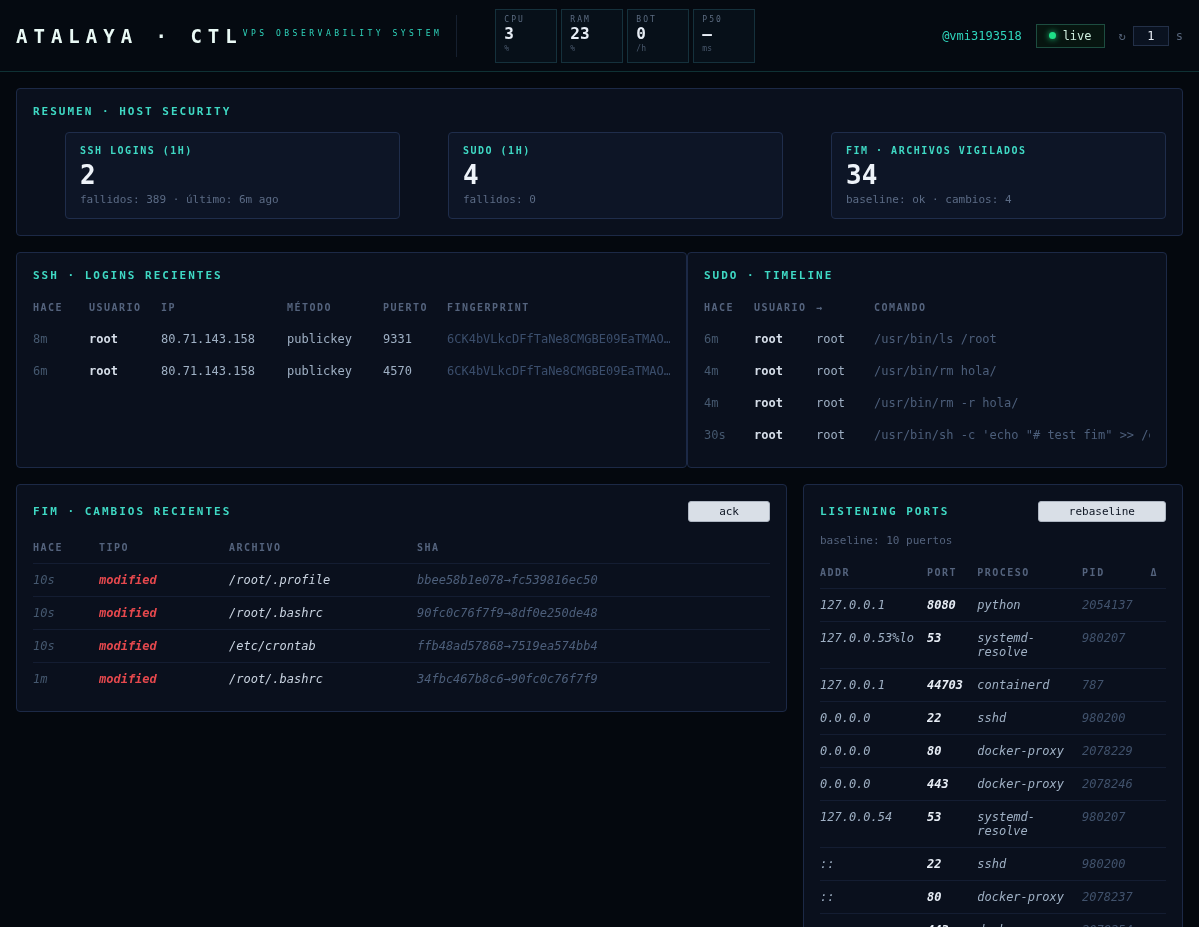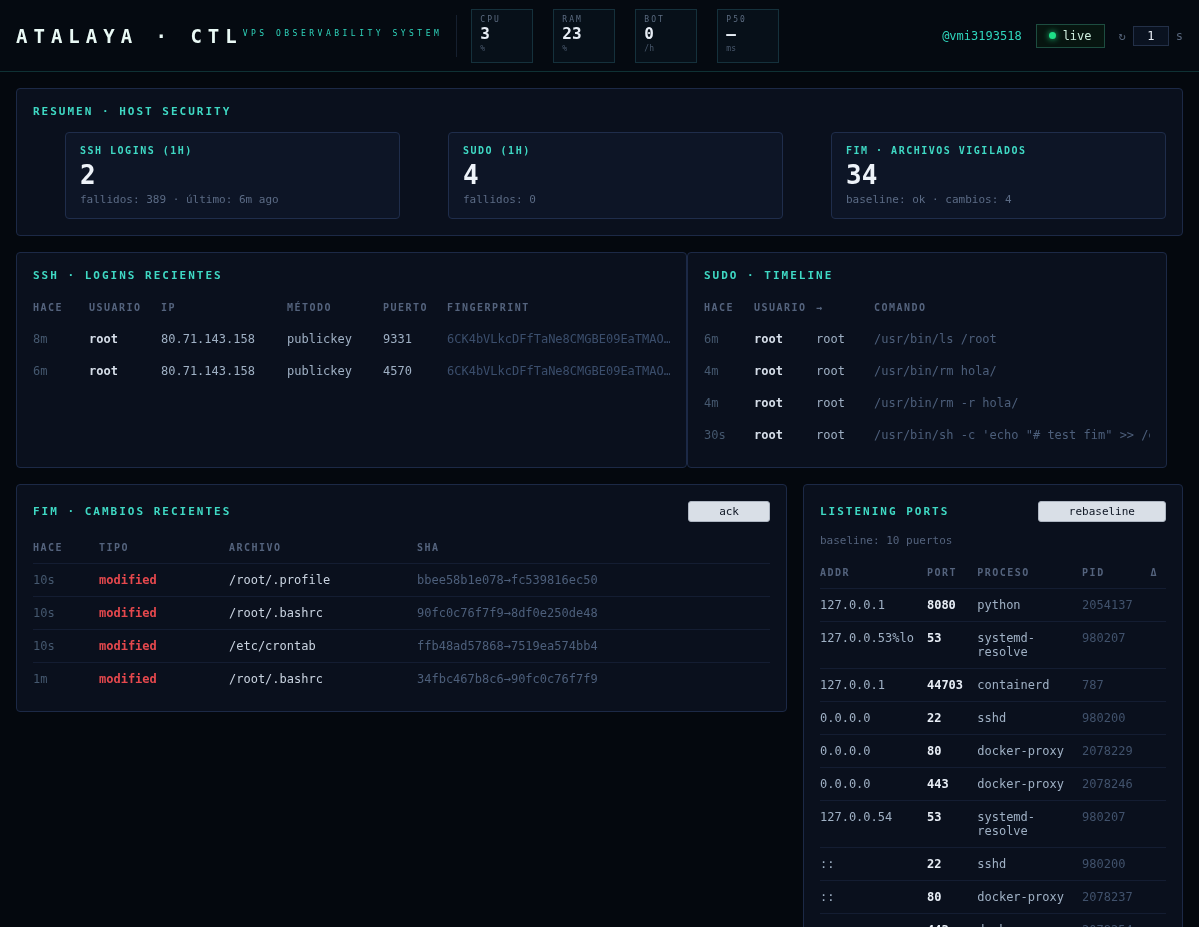--- a/index.html
+++ b/index.html
@@ -6,21 +6,21 @@
   html,body { width:1199px; height:927px; overflow:hidden; background:#04080e;
     font-family:"DejaVu Sans Mono", monospace; color:#c6d0de; }
 
   
   .topbar { height:72px; display:flex; align-items:center; gap:14px;
     padding:0 16px; background:#050a11; border-bottom:1px solid #0f3134; }
   .brand { display:flex; flex-direction:row; justify-content:center; min-width:185px; }
   .brand-title { font-size:19px; font-weight:bold; color:#eafaf6; letter-spacing:6px; white-space:nowrap; }
   .brand-sub { font-size:8px; color:#2fd6bd; letter-spacing:3.5px; margin-top:4px; white-space:nowrap; }
   .vdiv { width:1px; height:42px; background:#16202f; }
-  .stats { display:flex; gap:20px; }
+  .stats { display:flex; gap:4px;margin-left:24px; }
   .stat { width:62px; height:54px; border:1px solid #15313c; background:#071019;
     padding:5px 8px; display:flex; flex-direction:column; }
   .stat-label { font-size:8px; color:#5b6b80; letter-spacing:2px; }
   .stat-value { font-size:16px; font-weight:bold; color:#e8eef6; line-height:1.25; }
   .stat-unit { font-size:8px; color:#49586d; }
   .spacer { flex:1; }
   .host { color:#2fd6bd; font-size:12px; }
   .live-badge { display:flex; align-items:center; gap:7px; border:1px solid #1d4d40;
     background:#071510; padding:4px 12px; color:#cdeede; font-size:12px; cursor:pointer; }
   .live-dot { width:7px; height:7px; border-radius:50%; background:#1ee087;
@@ -43,21 +43,21 @@
   .card-title { color:#3fd9c4; font-size:10px; font-weight:bold; letter-spacing:1.5px; }
   .card-value { font-size:26px; font-weight:bold; color:#eef3f9; margin:4px 0 3px; }
   .card-sub { font-size:11px; color:#5b6b85; }
 
   
   table { width:100%; border-collapse:collapse; table-layout:fixed; margin-top:12px; font-size:12px; }
   th { text-align:left; color:#54637d; font-size:10px; font-weight:bold; letter-spacing:1.5px;
     padding:8px 8px 10px 0; white-space:nowrap; overflow:hidden; }
   td { padding:9px 8px 9px 0; vertical-align:top; white-space:nowrap; overflow:hidden; }
   .lined thead tr { border-bottom:1px solid #141d32; }
-  .lined tbody tr { border-bottom:1px solid #141d32; }
+  .lined tbody tr { border-bottom:1px solid #141d32;font-style:italic; }
   .lined tbody tr:last-child { border-bottom:none; }
 
   .ssh-tbl th:nth-child(1), .ssh-tbl td:nth-child(1){ width:56px; }
   .ssh-tbl th:nth-child(2), .ssh-tbl td:nth-child(2){ width:72px; }
   .ssh-tbl th:nth-child(3), .ssh-tbl td:nth-child(3){ width:126px; }
   .ssh-tbl th:nth-child(4), .ssh-tbl td:nth-child(4){ width:96px; }
   .ssh-tbl th:nth-child(5), .ssh-tbl td:nth-child(5){ width:64px; }
 
   .sudo-tbl th:nth-child(1), .sudo-tbl td:nth-child(1){ width:50px; }
   .sudo-tbl th:nth-child(2), .sudo-tbl td:nth-child(2){ width:62px; }

